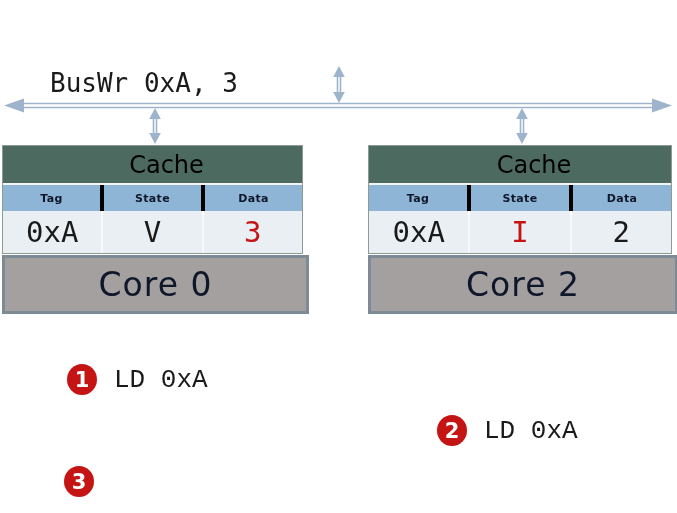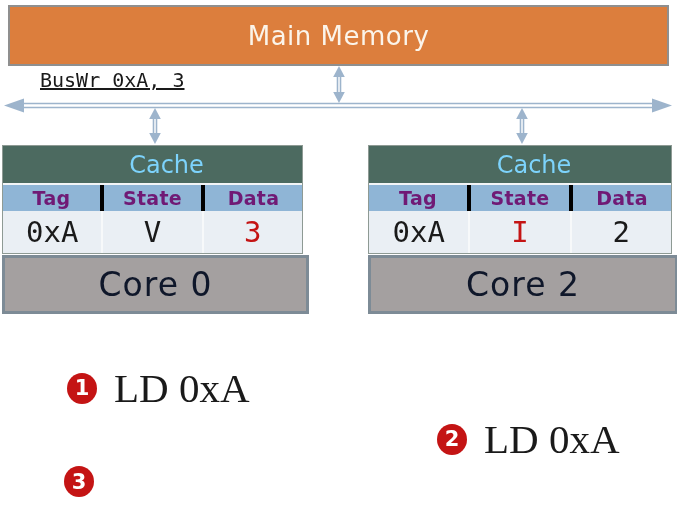--- a/index.html
+++ b/index.html
@@ -10,38 +10,38 @@
   .arrows{position:absolute;left:0;top:0;width:677px;height:513px;}
 
   .memory{
     position:absolute;left:8px;top:5px;width:657px;height:57px;
     background:var(--memory-orange);border:2px solid var(--memory-border);
     display:flex;align-items:center;justify-content:center;
   }
   .memory-label{color:#FBF4EA;font-size:26px;letter-spacing:0.5px;}
 
   .buswr{
-    position:absolute;left:40px;top:68px;
+    position:absolute;left:50px;top:68px;
     font-family:"DejaVu Sans Mono","Liberation Mono",monospace;
-    font-size:20px;color:var(--text-dark);white-space:pre;text-decoration:underline;
+    font-size:26px;color:var(--text-dark);white-space:pre;
   }
 
   .cache{
     position:absolute;top:145px;border:1px solid #8E9A94;
     box-sizing:border-box;background:#fff;
   }
   .cache-header{
     height:37px;background:var(--cache-header-green);
     display:flex;align-items:center;justify-content:center;
-    color:#7dd3fc;font-size:24px;border-bottom:2px solid #F2F4F6;padding-left:28px;
+    color:#000000;font-size:24px;border-bottom:2px solid #F2F4F6;padding-left:28px;
   }
   .cache-cols{display:flex;height:26px;background:var(--col-header-blue);}
   .cache-cols .col{
     flex:1;display:flex;align-items:center;justify-content:center;
-    color:#701a75;font-size:19px;font-weight:bold;letter-spacing:0.3px;
+    color:#0f172a;font-size:11px;font-weight:bold;letter-spacing:0.3px;
   }
   .cache-cols .col + .col{border-left:4px solid #000000;}
   .cache-row{display:flex;height:42px;background:var(--row-bg);}
   .cache-row .cell{
     flex:1;display:flex;align-items:center;justify-content:center;
     font-family:"DejaVu Sans Mono","Liberation Mono",monospace;
     font-size:29px;color:var(--text-dark);
   }
   .cache-row .cell + .cell{border-left:2px solid #F7F9FA;}
   .cell.red{color:var(--accent-red);}
@@ -53,22 +53,22 @@
   }
   .core-label{color:#0f172a;font-size:33px;letter-spacing:1px;}
 
   .event{position:absolute;display:flex;align-items:center;gap:17px;}
   .badge{
     width:30px;height:31px;border-radius:50%;background:var(--accent-red);
     color:#fff;font-size:21px;font-weight:bold;
     display:flex;align-items:center;justify-content:center;flex:0 0 auto;
   }
   .event-text{
-    font-family:Liberation Serif, serif;
-    font-size:41px;color:var(--text-dark);white-space:pre;
+    font-family:Liberation Mono, monospace;
+    font-size:26px;color:var(--text-dark);white-space:pre;
   }
 </style>
 </head>
 <body>
 
 <div class="canvas">
 
   <svg class="arrows" viewBox="0 0 677 513">
 
     <g>
@@ -93,23 +93,20 @@
     </g>
 
     <g>
       <line x1="520.5" y1="115" x2="520.5" y2="138" style="stroke:var(--arrow-blue)" stroke-width="1.6"></line>
       <line x1="523.5" y1="115" x2="523.5" y2="138" style="stroke:var(--arrow-blue)" stroke-width="1.6"></line>
       <polygon points="522,108 516.2,119 527.8,119" style="fill:var(--arrow-blue)"></polygon>
       <polygon points="522,144 516.2,133 527.8,133" style="fill:var(--arrow-blue)"></polygon>
     </g>
   </svg>
 
-  <div class="memory">
-    <span class="memory-label">Main Memory</span>
-  </div>
 
   <div class="buswr">BusWr 0xA, 3</div>
 
   <div class="cache" style="left:2px;width:301px;">
     <div class="cache-header">Cache</div>
     <div class="cache-cols">
       <div class="col">Tag</div>
       <div class="col">State</div>
       <div class="col">Data</div>
     </div>

